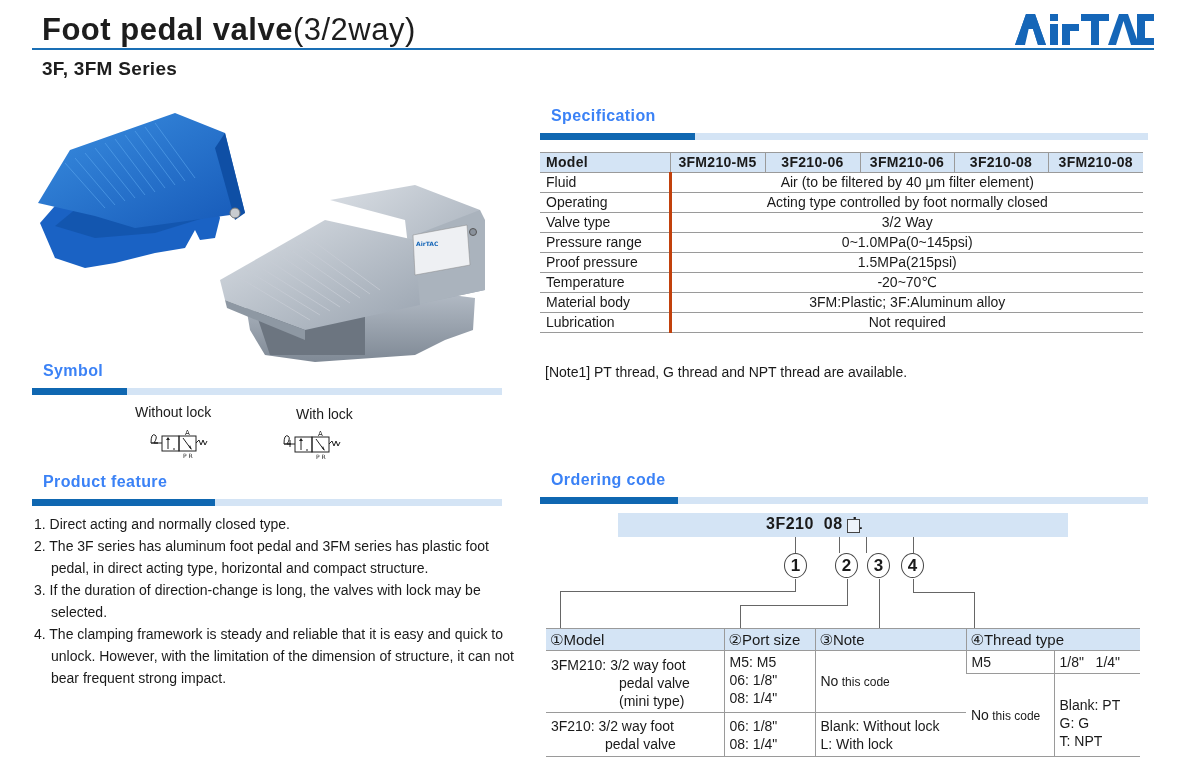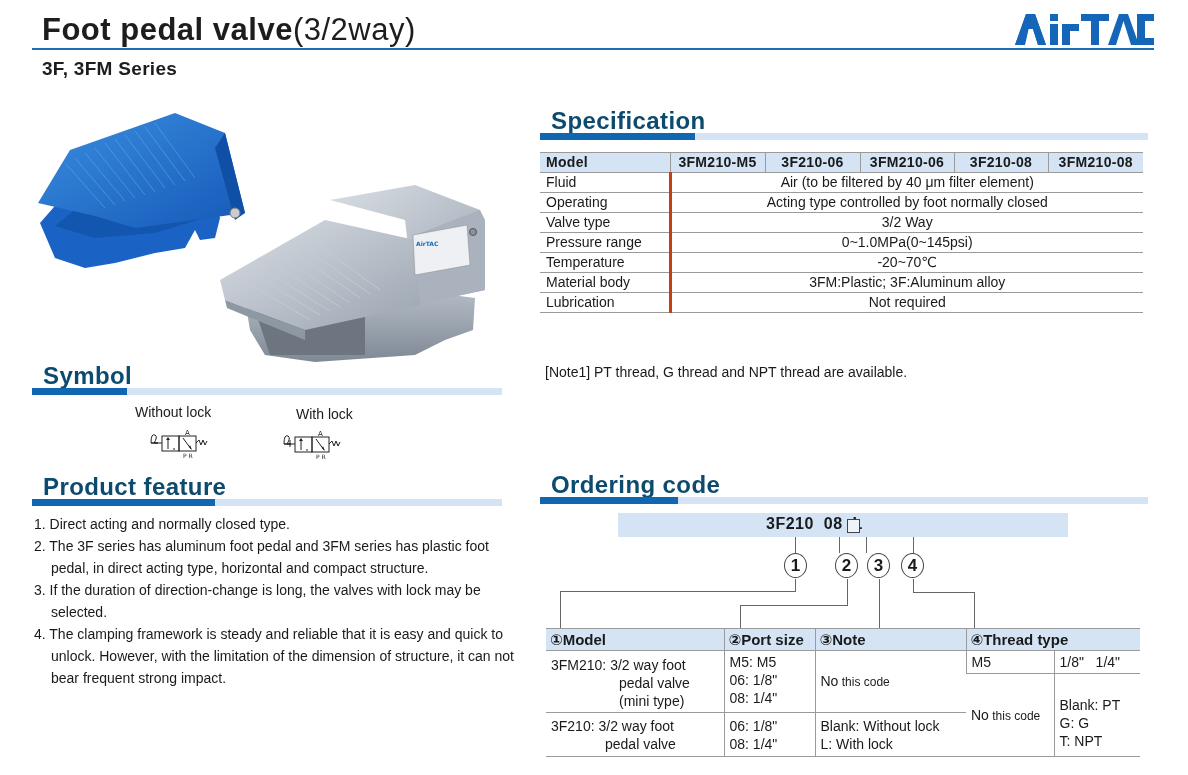--- a/index.html
+++ b/index.html
@@ -9,21 +9,21 @@
   .abs { position: absolute; }
 
   
   .page-title { left: 42px; top: 12px; font-size: 31px; font-weight: bold; letter-spacing: 0.5px; color: #1d1d1d; white-space: nowrap; }
   .page-title .paren { font-weight: normal; }
   .title-rule { left: 32px; top: 48px; width: 1122px; height: 2px; background: #1a6fb5; }
   .page-subtitle { left: 42px; top: 58px; font-size: 19px; font-weight: bold; color: #1d1d1d; letter-spacing: 0.3px; }
   .logo { left: 1013px; top: 12px; width: 142px; height: 34px; }
 
   
-  .section-title { font-size: 24px; font-weight: bold; color: #0c4a6e; letter-spacing: 0.4px; }
+  .section-title { font-size: 16px; font-weight: bold; color: #3b82f6; letter-spacing: 0.4px; }
   .section-bar { height: 7px; background: #d4e4f5; }
   .section-bar .accent { position: absolute; left: 0; top: 0; height: 7px; background: #0f67b1; }
 
   
   .product-img { }
 
   
   .symbol-label { font-size: 14px; color: #1a1a1a; }
 
   
@@ -42,21 +42,21 @@
 
   
   .code-banner { left: 618px; top: 513px; width: 450px; height: 24px; background: #d4e4f5; }
   .code-text { left: 766px; top: 515px; font-size: 16px; font-weight: bold; letter-spacing: 0.5px; white-space: pre; }
   .code-box { left: 847px; top: 518px; width: 13px; height: 14px; border: 1px solid #444; background: #eef3fa; }
   .circle-num { width: 23px; height: 25px; border: 1px solid #444; border-radius: 50%; font-size: 17px; font-weight: bold; text-align: center; line-height: 23px; background: #fff; }
   .vline { width: 1px; background: #666; }
   .hline { height: 1px; background: #666; }
 
   .order-table { left: 546px; top: 628px; width: 594px; font-size: 14px; }
-  .order-table th { background: #d4e4f5; height: 22px; text-align: left; font-weight: bold; padding: 0 4px; font-size: 15px; border-top: 1px solid #9a9a9a; border-bottom: 1px solid #9a9a9a; border-left: 1px solid #9a9a9a; white-space: nowrap; }
+  .order-table th { background: #d4e4f5; height: 22px; text-align: left; font-weight: normal; padding: 0 4px; font-size: 15px; border-top: 1px solid #9a9a9a; border-bottom: 1px solid #9a9a9a; border-left: 1px solid #9a9a9a; white-space: nowrap; }
   .order-table th:first-child { border-left: none; }
   .order-table td { vertical-align: middle; padding: 2px 5px; border-bottom: 1px solid #9a9a9a; border-left: 1px solid #9a9a9a; line-height: 18px; margin-left: 44px; }
   .order-table td:first-child { border-left: none; }
   .small { font-size: 12px; }
   .indent { display: block; padding-left: 68px; }
   .indent2 { display: block; padding-left: 54px; }
 </style>
 </head>
 <body>
 
@@ -178,20 +178,24 @@
   </tr>
   <tr>
     <td>Valve type</td>
     <td colspan="5">3/2 Way</td>
   </tr>
   <tr>
     <td>Pressure range</td>
     <td colspan="5">0~1.0MPa(0~145psi)</td>
   </tr>
   <tr>
+    <td>Proof pressure</td>
+    <td colspan="5">1.5MPa(215psi)</td>
+  </tr>
+  <tr>
     <td>Temperature</td>
     <td colspan="5">-20~70℃</td>
   </tr>
   <tr>
     <td>Material body</td>
     <td colspan="5">3FM:Plastic; 3F:Aluminum alloy</td>
   </tr>
   <tr>
     <td>Lubrication</td>
     <td colspan="5">Not required</td>

